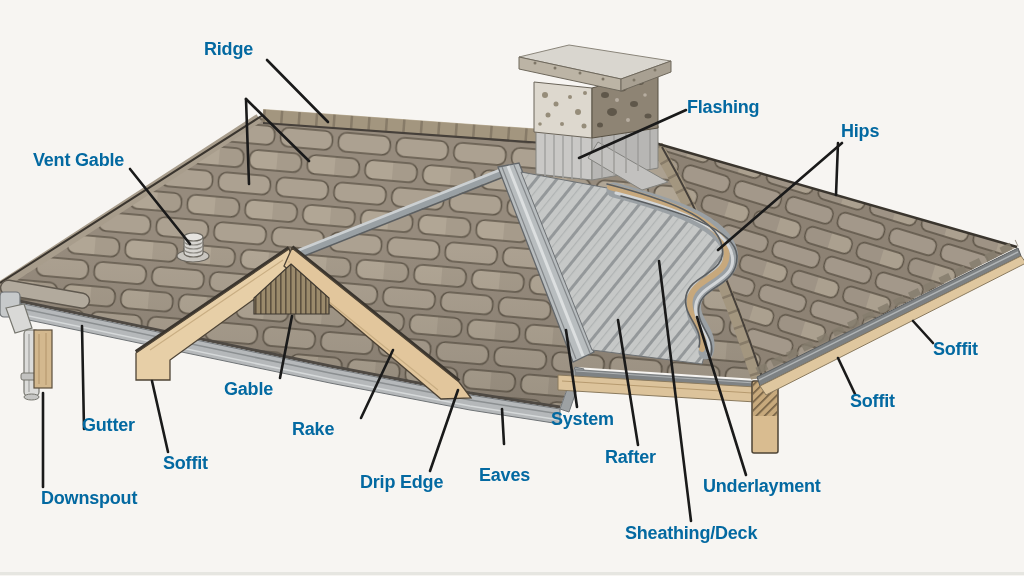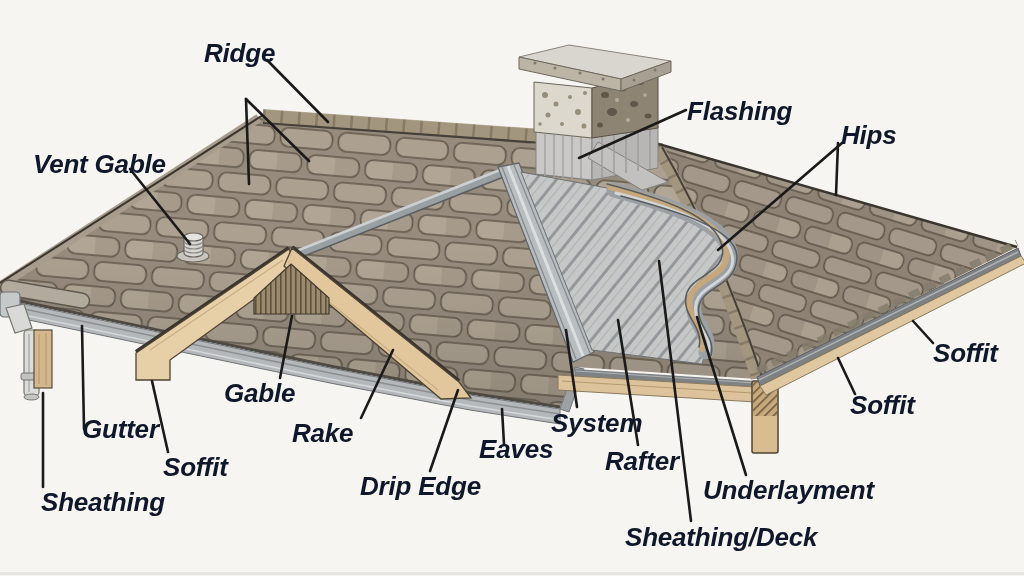--- a/index.html
+++ b/index.html
@@ -1,20 +1,20 @@
 <!DOCTYPE html>
 <html><head>
 <meta charset="utf-8">
 <style>
   html,body{margin:0;padding:0;background:#e8e6e2;}
   .stage{position:relative;width:1024px;height:576px;background:#f7f5f2;overflow:hidden;
          font-family:"Liberation Sans",sans-serif;}
   .stage svg{position:absolute;left:0;top:0;}
-  .lbl{position:absolute;font-weight:700;font-size:26px;line-height:1.0;color:#0f172a;
-       white-space:nowrap;letter-spacing:-0.2px;font-style:italic;}
+  .lbl{position:absolute;font-weight:700;font-size:18px;line-height:1.0;color:#0369a1;
+       white-space:nowrap;letter-spacing:-0.2px;}
 </style>
 </head>
 <body>
 
 <div class="stage">
 
 <svg width="1024" height="576" viewBox="0 0 1024 576">
   <defs>
     <pattern id="shF" width="58" height="50" patternUnits="userSpaceOnUse" patternTransform="rotate(5)">
       <rect width="58" height="50" fill="#968b7d"></rect>
@@ -224,24 +224,24 @@
     <line x1="933" y1="343" x2="913" y2="321"></line>
   </g>
 </svg>
 
 <div class="lbl" style="left:204px;top:40px">Ridge</div>
 <div class="lbl" style="left:33px;top:151px">Vent Gable</div>
 <div class="lbl" style="left:687px;top:98px">Flashing</div>
 <div class="lbl" style="left:841px;top:122px">Hips</div>
 <div class="lbl" style="left:82px;top:416px">Gutter</div>
 <div class="lbl" style="left:163px;top:454px">Soffit</div>
-<div class="lbl" style="left:41px;top:489px">Sheathing</div>
+<div class="lbl" style="left:41px;top:489px">Downspout</div>
 <div class="lbl" style="left:224px;top:380px">Gable</div>
 <div class="lbl" style="left:292px;top:420px">Rake</div>
 <div class="lbl" style="left:360px;top:473px">Drip Edge</div>
-<div class="lbl" style="left:479px;top:436px">Eaves</div>
+<div class="lbl" style="left:479px;top:466px">Eaves</div>
 <div class="lbl" style="left:551px;top:410px">System</div>
 <div class="lbl" style="left:605px;top:448px">Rafter</div>
 <div class="lbl" style="left:625px;top:524px">Sheathing/Deck</div>
 <div class="lbl" style="left:703px;top:477px">Underlayment</div>
 <div class="lbl" style="left:850px;top:392px">Soffit</div>
 <div class="lbl" style="left:933px;top:340px">Soffit</div>
 
 </div>
 </body></html>

